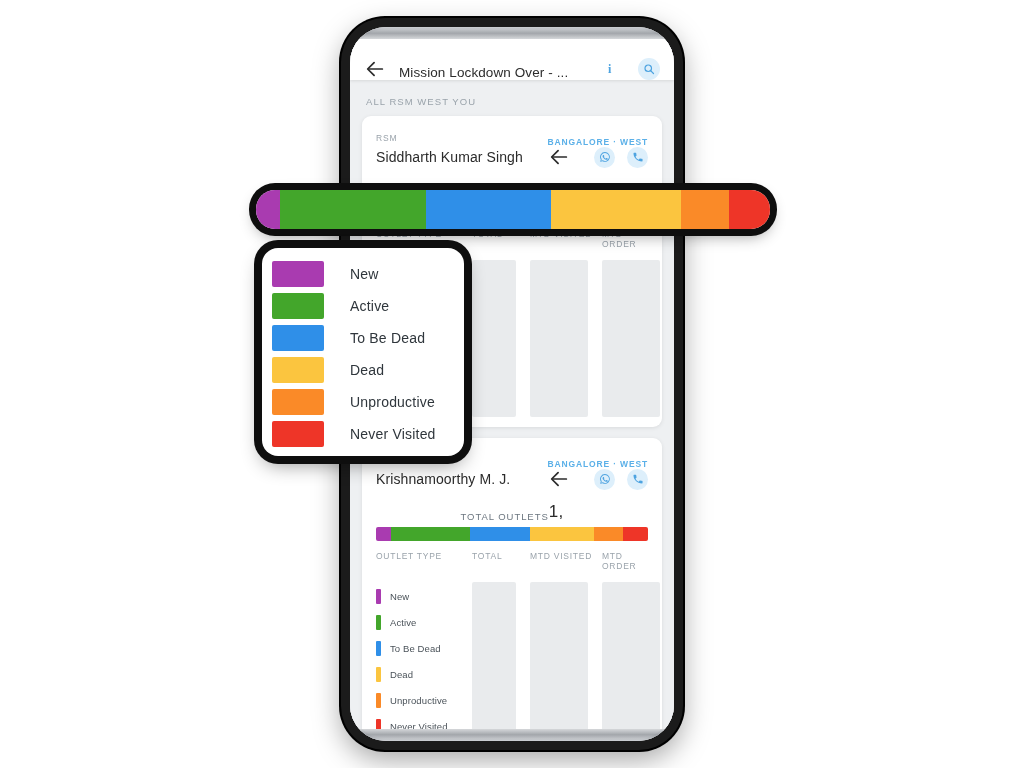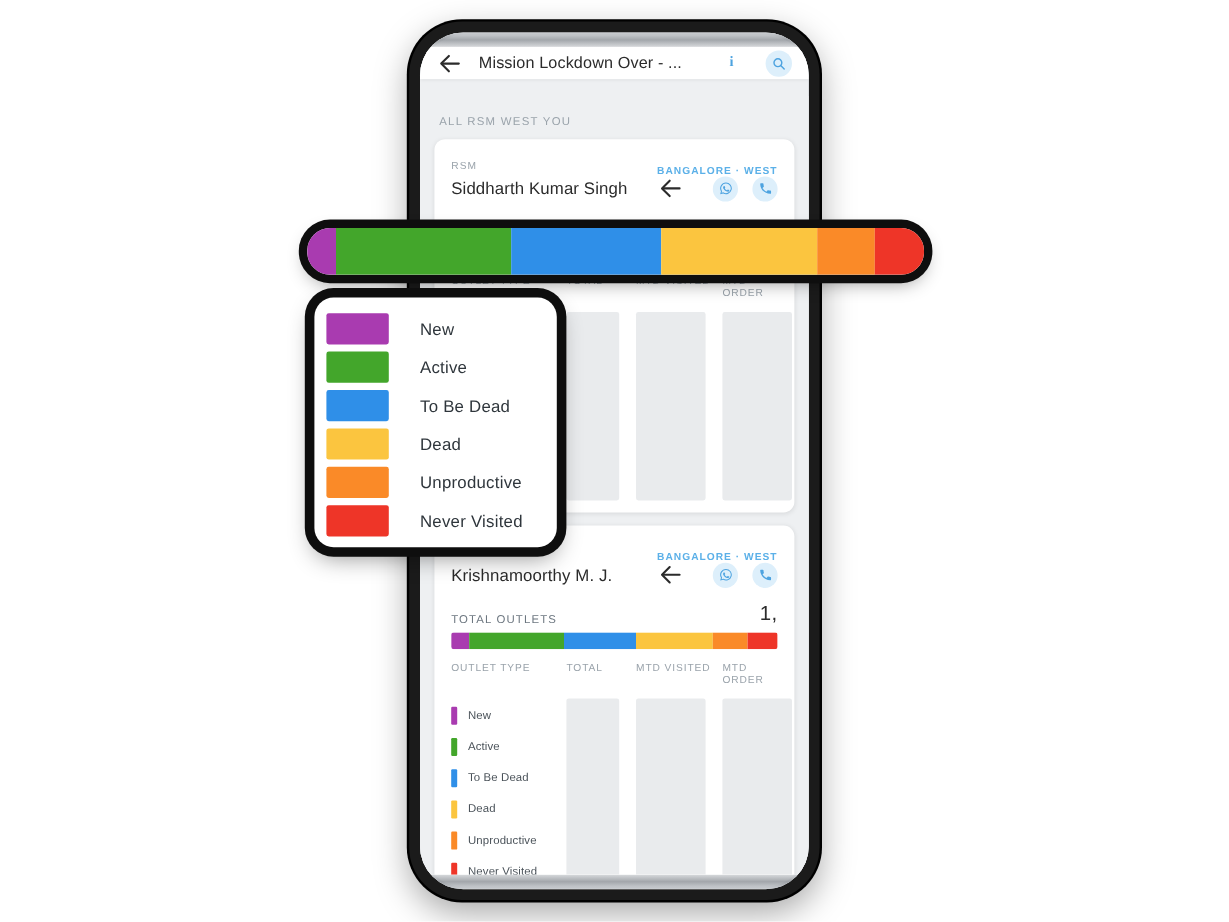--- a/index.html
+++ b/index.html
@@ -43,23 +43,23 @@
   
   #app-screen{
     position:absolute;
     left:0;right:0;top:12px;bottom:12px;
     background:#eef0f2;
     overflow:hidden;
   }
 
   
   #app-bar{
-    height:27px;
+    height:41px;
     background:#ffffff;
-    display:flex;align-items:center;
+    display:flex;align-items:flex-end;
     padding:0 14px;
     box-shadow:0 1px 3px rgba(0,0,0,.10);
     position:relative;z-index:5;
   }
   #back-arrow{width:22px;height:22px;flex:0 0 auto;color:#2b2b2b;}
   #app-title{
     margin-left:13px;
     font-size:13.5px;
     color:#2c2c2c;
     letter-spacing:.1px;
@@ -110,21 +110,21 @@
   .rsm-name{font-size:14px;color:#2b2b2b;flex:1 1 auto;letter-spacing:.1px;}
   .act-arrow{width:22px;height:22px;color:#2b2b2b;flex:0 0 auto;margin-right:12px;}
   .circ-icon{
     width:21px;height:21px;border-radius:50%;background:#ddeffb;
     display:flex;align-items:center;justify-content:center;flex:0 0 auto;
     margin-left:12px;
   }
   .circ-icon svg{width:12px;height:12px;color:#4da3e0;}
 
   .totals-row{
-    display:flex;align-items:flex-end;justify-content:space-between;
+    display:flex;align-items:flex-end;justify-content:center;
     padding:12px 14px 5px 14px;
   }
   .totals-label{font-size:9.5px;letter-spacing:.95px;color:#6d7780;}
   .totals-value{font-size:17px;color:#2b2b2b;letter-spacing:.3px;}
 
   .stack-bar{
     display:flex;height:14px;margin:0 14px;border-radius:2px;overflow:hidden;
   }
   .stack-bar span{display:block;height:100%;}
 

